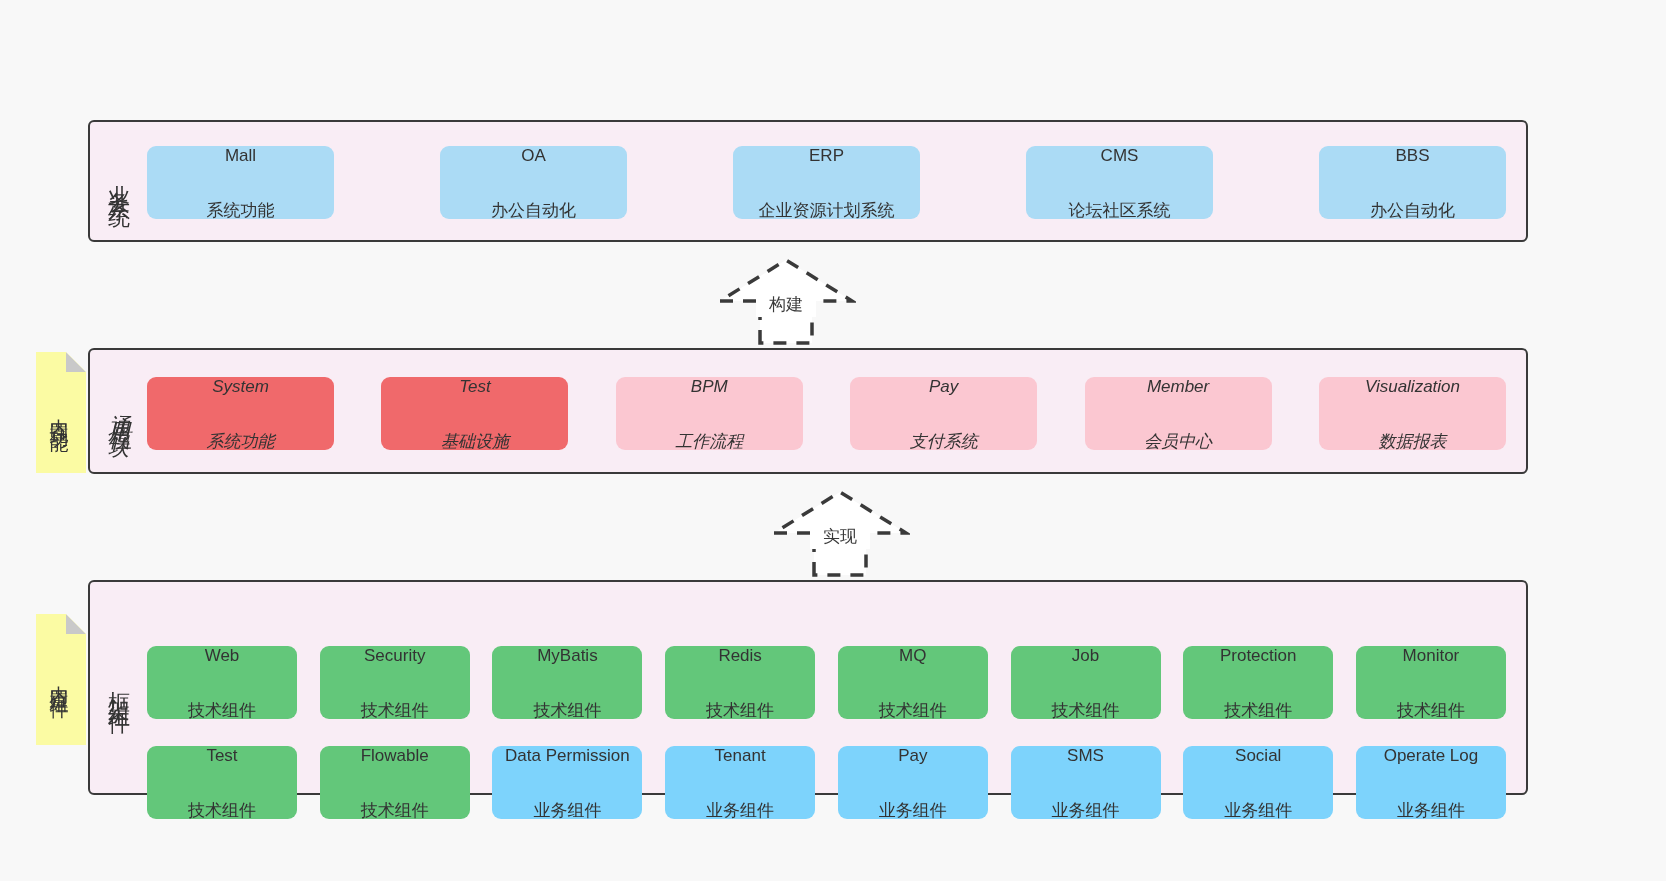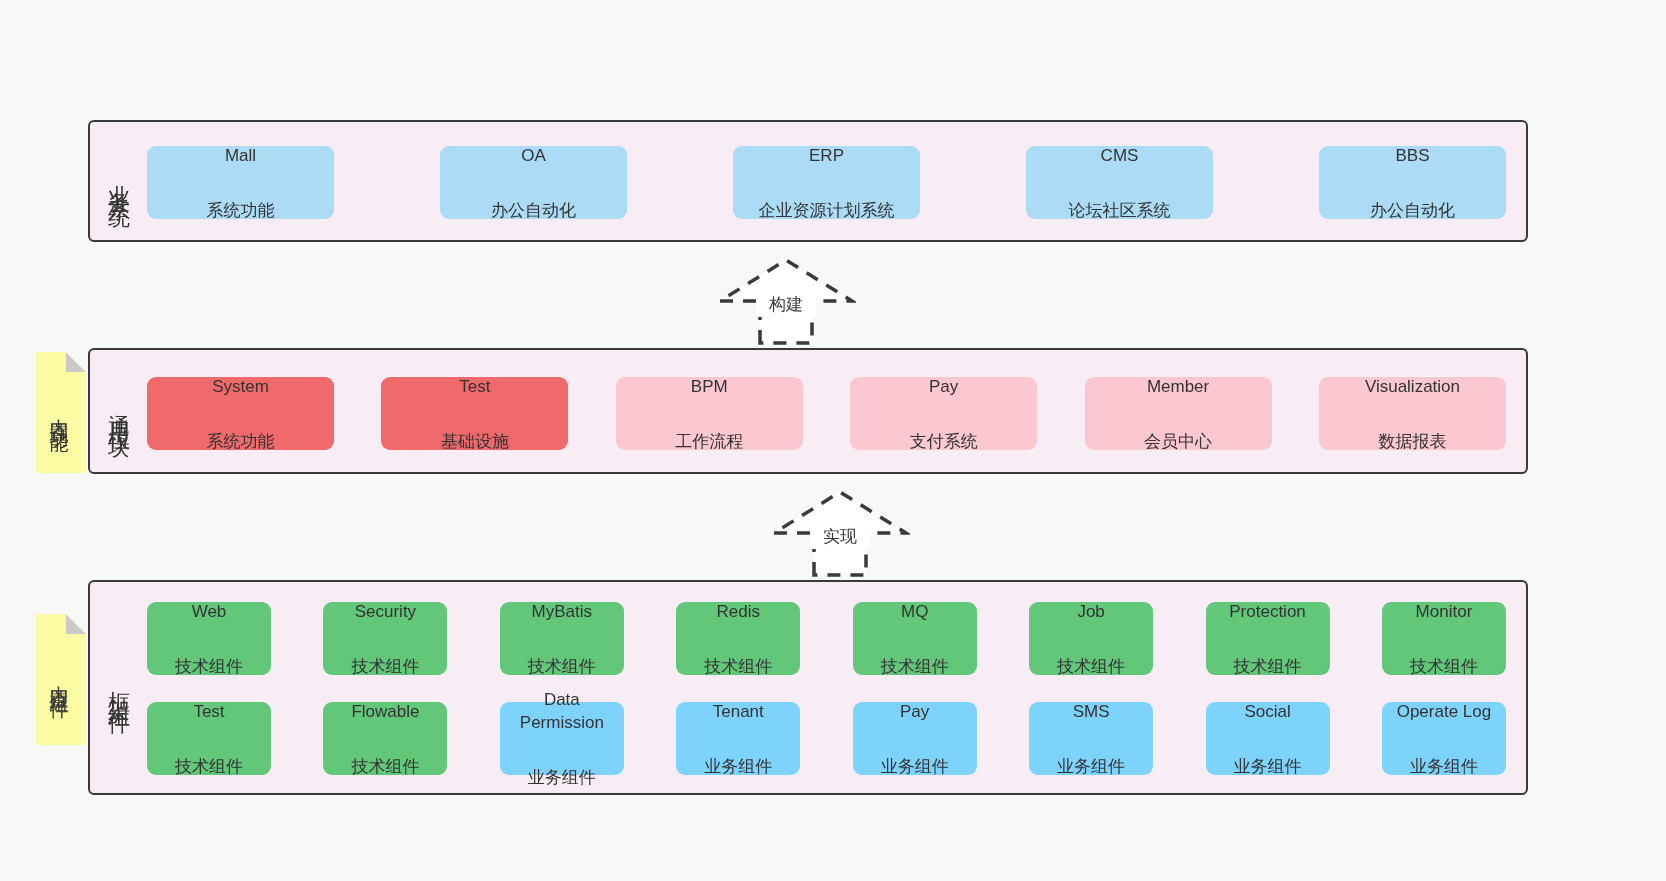--- a/index.html
+++ b/index.html
@@ -40,29 +40,28 @@
     padding-right:20px;
     box-sizing:border-box;
   }
   .box{
     height:73px;
     border-radius:9px;
     display:flex;
     flex-direction:column;
     align-items:center;
     justify-content:center;
-    text-align:center;
     font-size:17px;
     line-height:23px;
     padding:14px 8px;
     box-sizing:border-box;
     gap:32px;
   }
   .row6 .box{width:187px;}
-  .row8 .box{width:124px;}
+  .row8 .box{width:150px;margin-top:44px;}
   .blue{background:#abdbf5;}
   .red{background:#f0696b;}
   .pink{background:#fbc7d1;}
   .green{background:#63c77a;}
   .green-light{background:#7dd3fc;}
   .box-name{display:block;}
   .box-desc{display:block;}
   .note{
     position:absolute;
     left:36px;
@@ -130,21 +129,21 @@
     <path d="M44,88 L44,46 L4,46 L70,5 L136,46 L96,46 L96,88 Z" fill="#ffffff" stroke="#3a3a3a" stroke-width="3.5" stroke-dasharray="13 10" stroke-linejoin="miter"></path>
     <rect x="40" y="36" width="60" height="26" fill="#ffffff"></rect>
     <text x="70" y="55" text-anchor="middle">构建</text>
   </svg>
 </div>
 
 <div class="note" style="top:352px;height:121px;">
   <span class="note-fold"></span>
   <span class="note-text">内置功能</span>
 </div>
-<div class="panel" style="top:348px;height:126px;">
+<div class="panel" style="top:348px;height:126px;font-style:italic;">
   <div class="panel-label">通用模块</div>
   <div class="box-row row6" style="top:27px;">
     <div class="box red">
       <span class="box-name">System</span>
       <span class="box-desc">系统功能</span>
     </div>
     <div class="box red">
       <span class="box-name">Test</span>
       <span class="box-desc">基础设施</span>
     </div>

